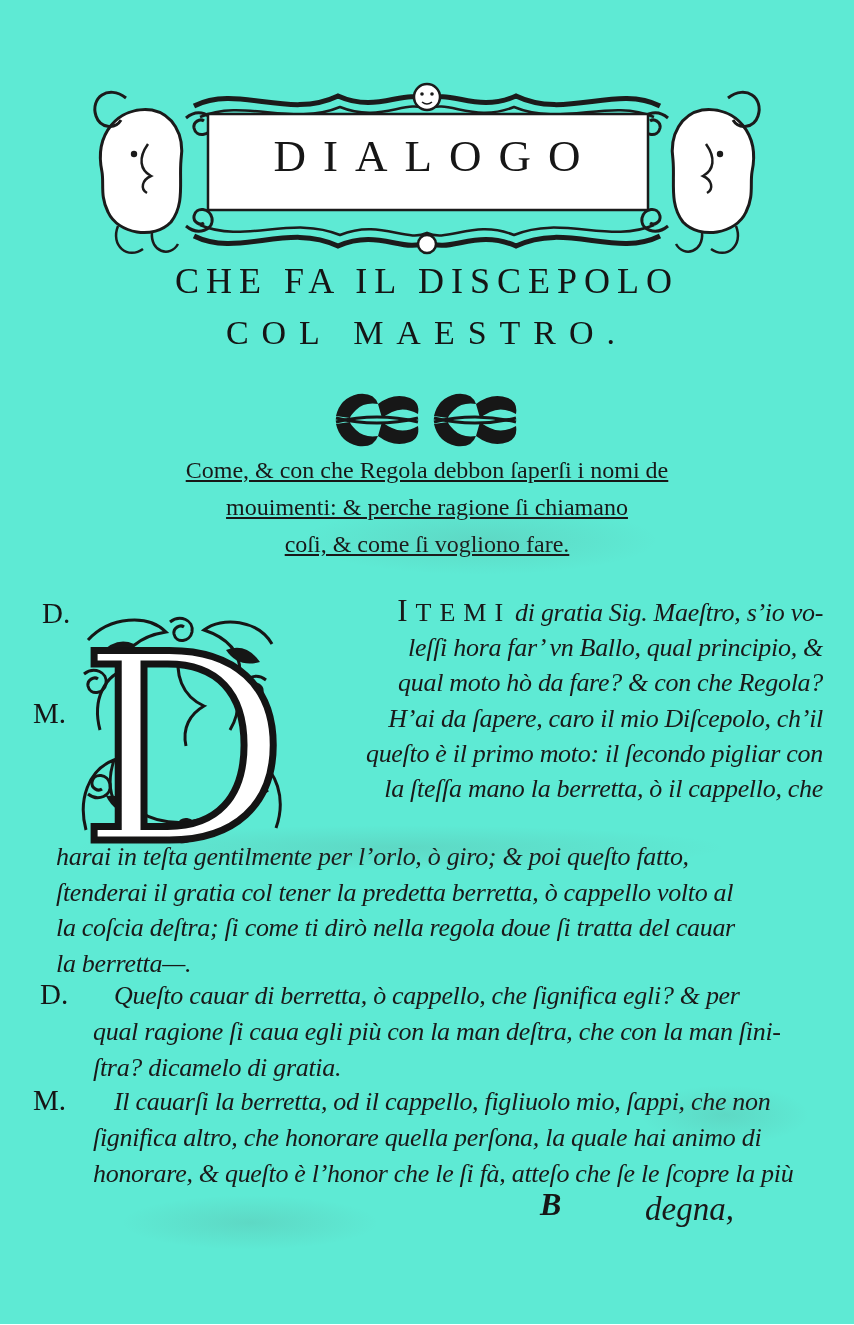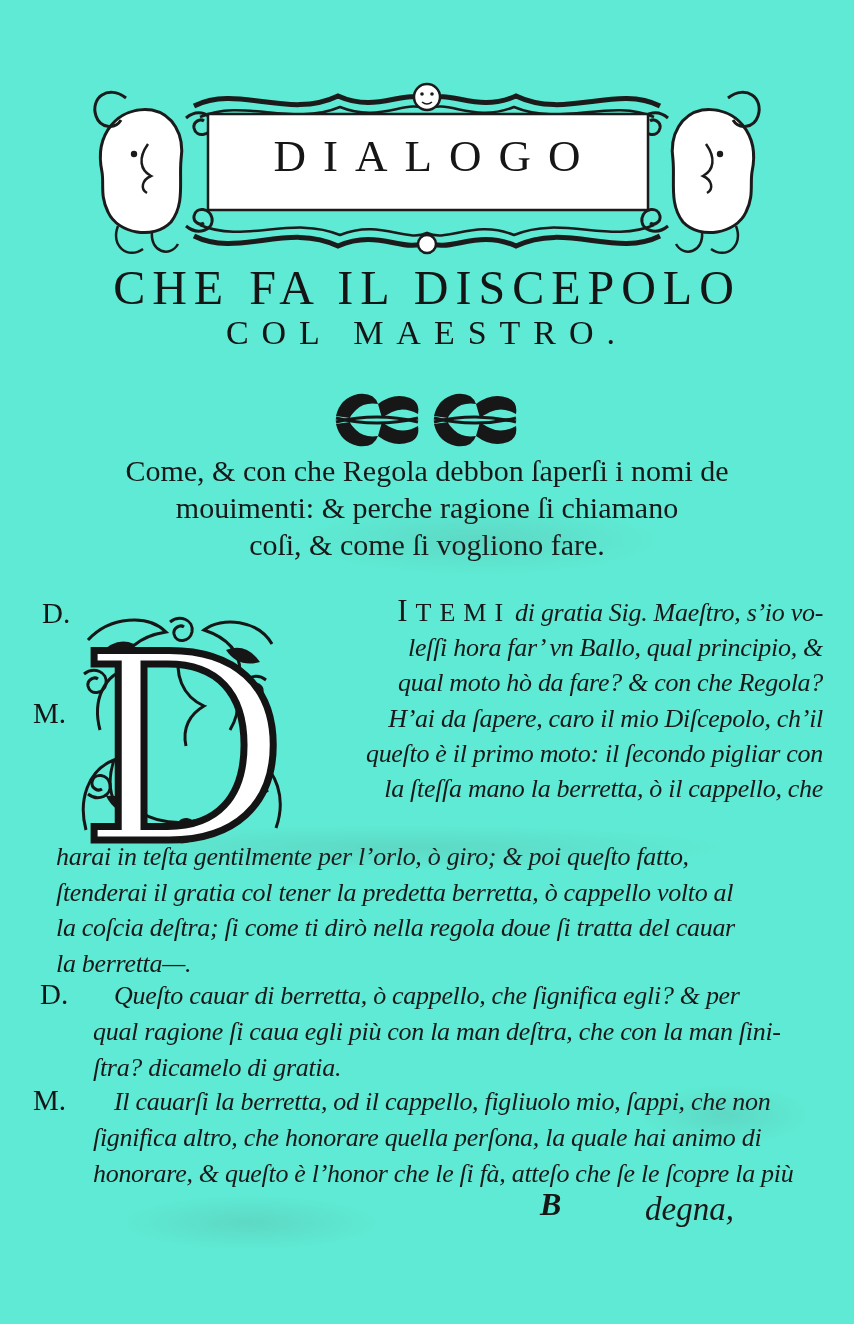--- a/index.html
+++ b/index.html
@@ -11,27 +11,27 @@
   .line{white-space:nowrap;}
   
   .banner{position:absolute;left:88px;top:76px;width:678px;height:190px;}
   .banner svg{position:absolute;left:0;top:0;width:100%;height:100%;}
   .banner-title{
     position:absolute;left:0;right:0;top:54px;text-align:center;
     font-size:45px;letter-spacing:17px;text-indent:17px;color:#161616;
   }
   
   .h1{position:absolute;left:0;right:0;top:260px;text-align:center;
-      font-size:48px;letter-spacing:7px;white-space:nowrap;color:#151515;}
+      font-size:36px;letter-spacing:7px;white-space:nowrap;color:#151515;}
   .h2{position:absolute;left:0;right:0;top:314px;text-align:center;
       font-size:34px;letter-spacing:13px;color:#151515;}
   .ornament{position:absolute;left:0;right:0;top:392px;display:flex;justify-content:center;}
   
   .argument{position:absolute;left:0;right:0;top:452px;text-align:center;
-            font-size:30px;line-height:37px;color:#181818;}
+            font-size:24px;line-height:37px;color:#181818;text-decoration:underline;}
   
   .speaker{position:absolute;font-size:29px;color:#161616;}
   #spk-d1{left:42px;top:597px;}
   #spk-m1{left:33px;top:697px;}
   #spk-d2{left:40px;top:978px;}
   #spk-m2{left:33px;top:1084px;}
   .initial{position:absolute;left:70px;top:610px;width:224px;height:248px;}
   .ital{font-style:italic;letter-spacing:-0.3px;color:#191919;}
   .col{position:absolute;left:297px;top:593px;width:526px;
        font-size:26px;line-height:35.2px;text-align:right;}

